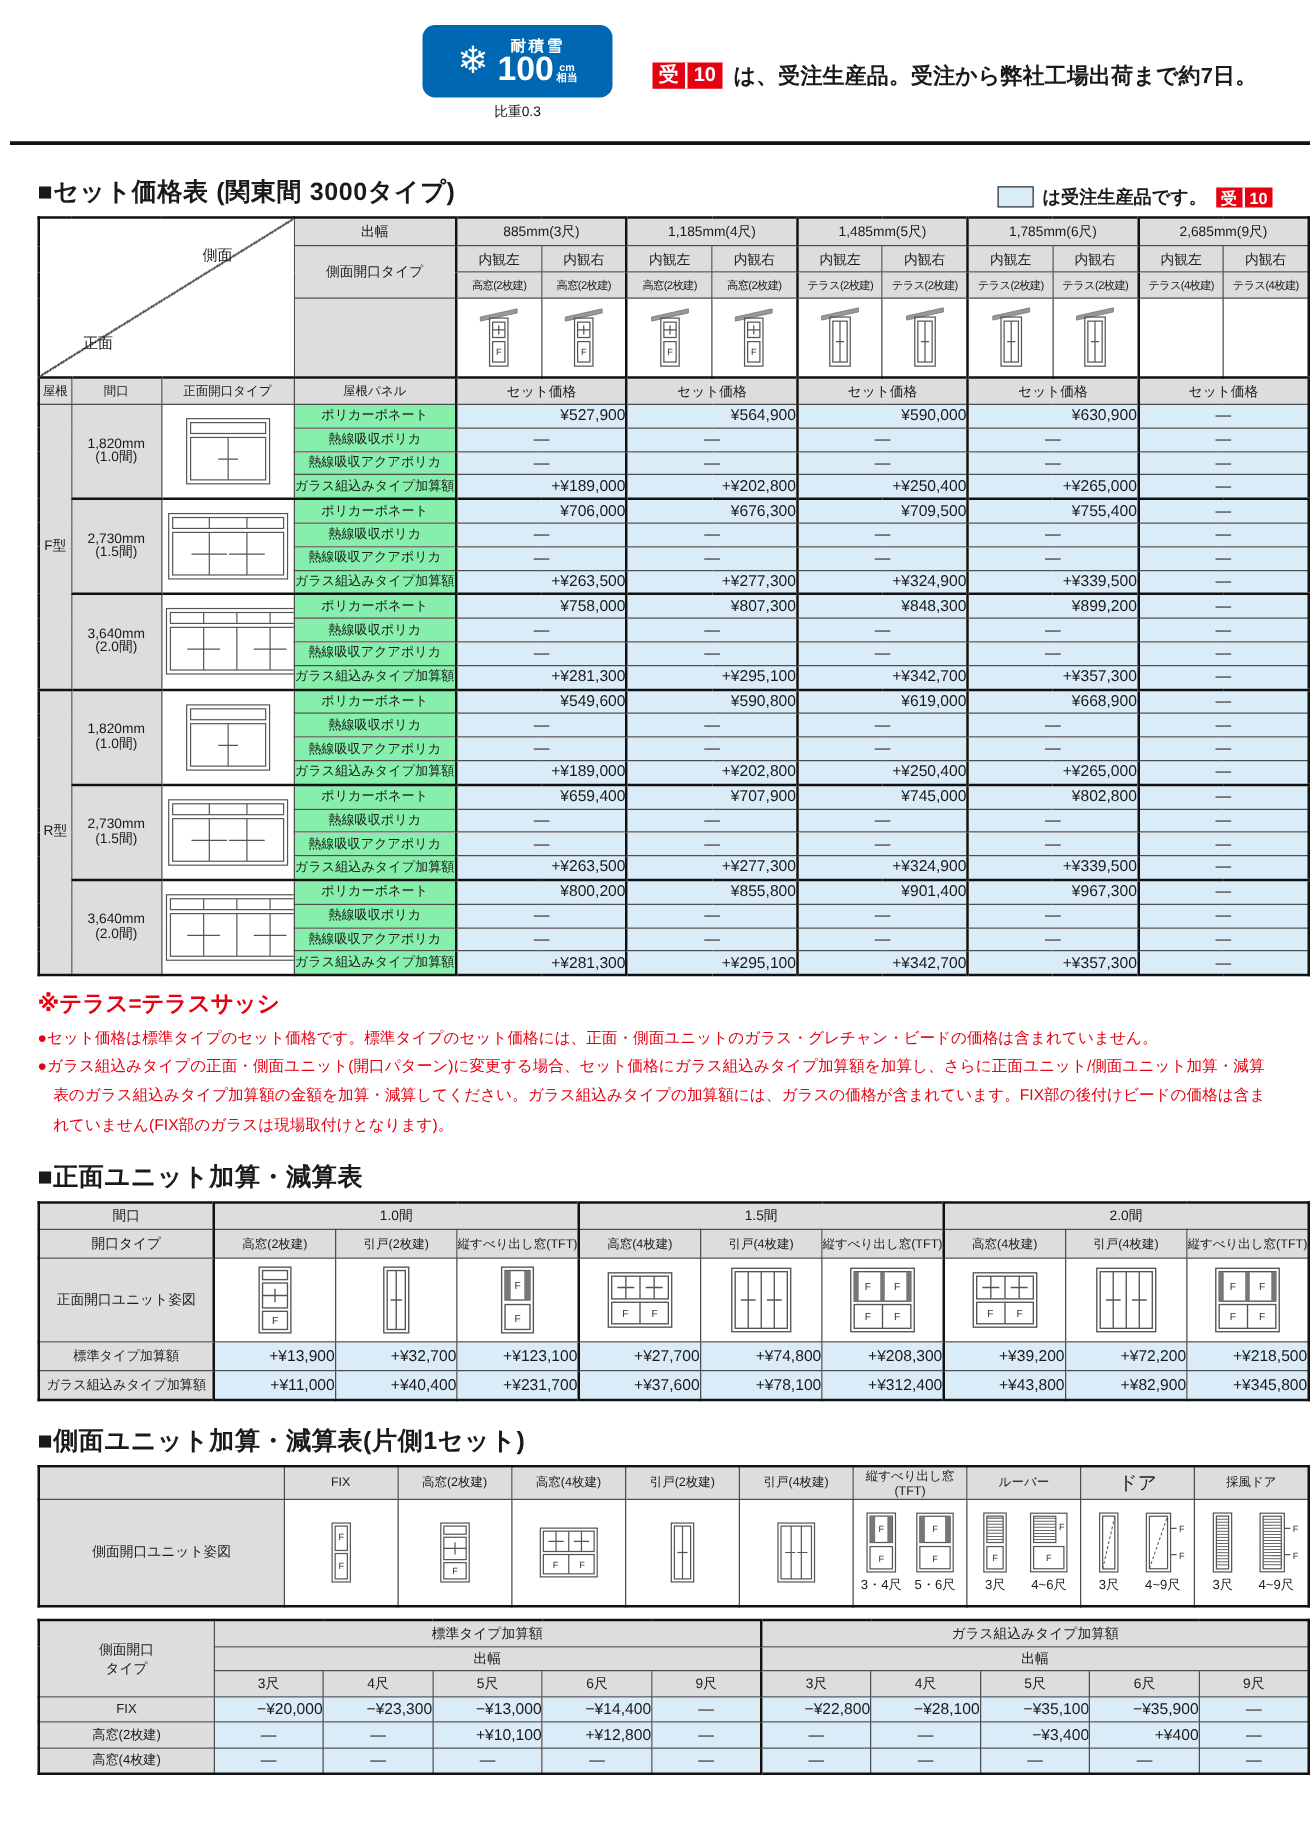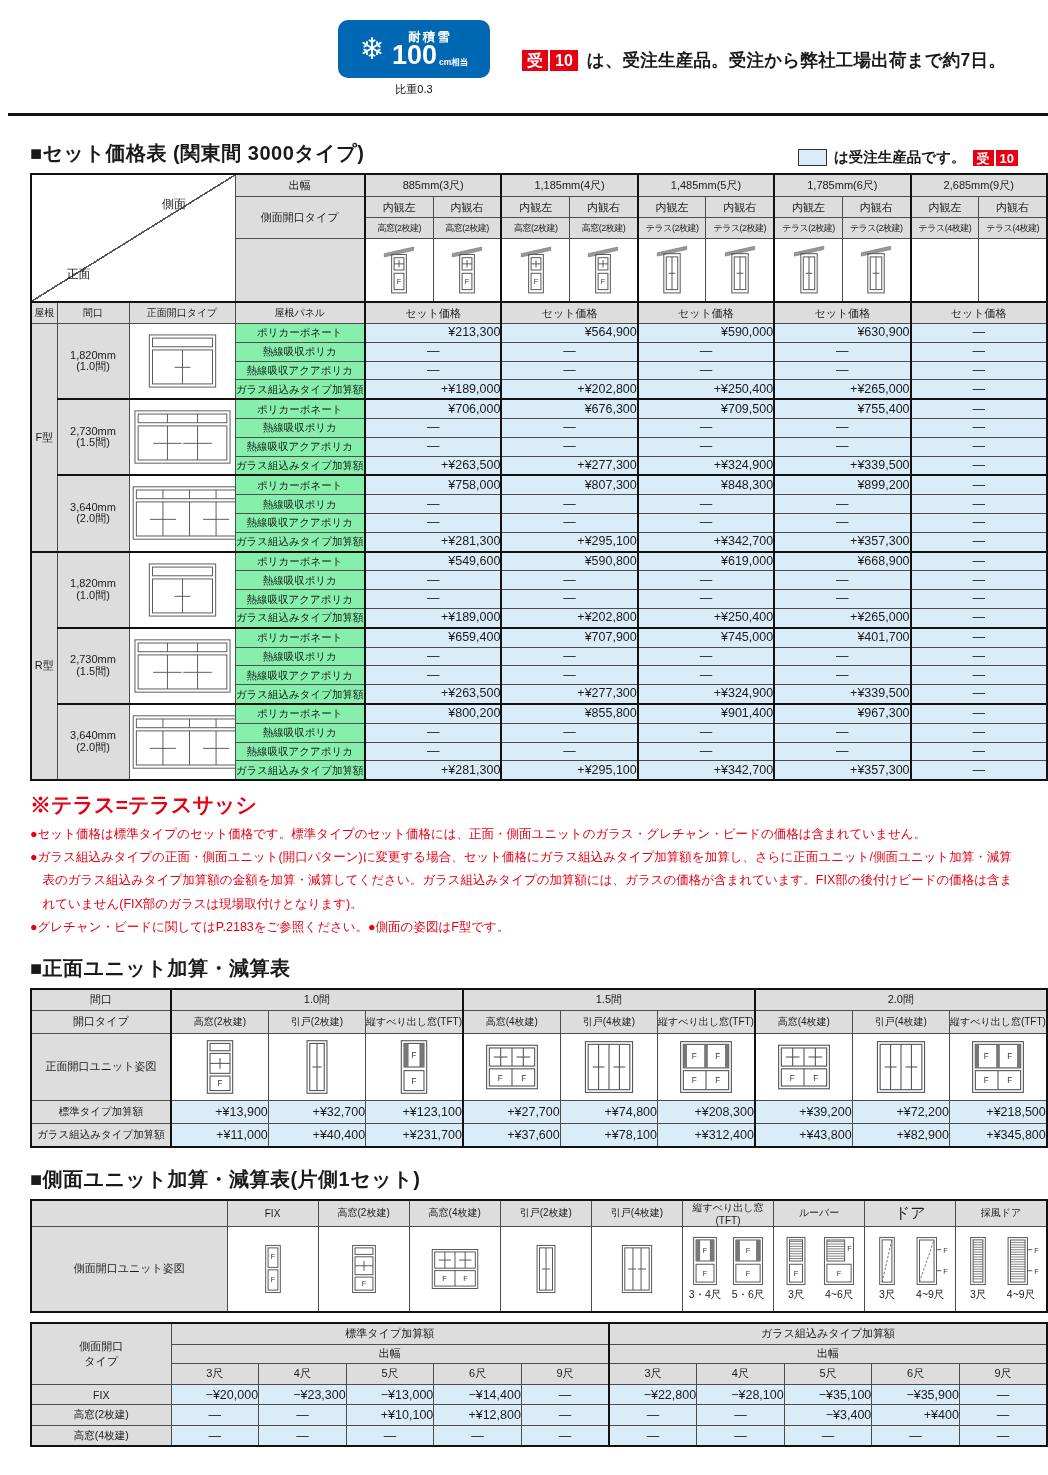--- a/index.html
+++ b/index.html
@@ -7,21 +7,21 @@
   .page{position:relative;width:1048px;height:1475px;overflow:hidden;background:#fff;}
 
   
   .topbar{display:flex;align-items:flex-start;padding-top:20px;}
   .snow-wrap{margin-left:338px;width:152px;text-align:center;}
   .snow-badge{background:#0068b2;border-radius:10px;color:#fff;height:58px;display:flex;align-items:center;justify-content:center;gap:7px;}
   .snowflake{font-size:30px;line-height:1;}
   .snow-text{text-align:center;line-height:1;}
   .snow-line1{font-size:12.5px;font-weight:bold;letter-spacing:2px;}
   .snow-line2{font-size:27px;font-weight:bold;display:flex;align-items:flex-end;justify-content:center;line-height:.85;}
-  .snow-unit{display:inline-flex;flex-direction:row;align-items:center;margin-left:2px;}
+  .snow-unit{display:inline-flex;flex-direction:column;align-items:center;margin-left:2px;}
   .snow-unit span{font-size:8.5px;font-weight:bold;line-height:1;}
   .snow-sub{font-size:11px;margin-top:4px;color:#111;}
   .order-note{margin-left:32px;margin-top:28px;display:flex;align-items:center;gap:9px;}
   .order-badge{display:inline-flex;background:#e60012;color:#fff;font-weight:bold;line-height:1;}
   .order-badge .ob-l,.order-badge .ob-r{padding:3px 5px 2px;font-size:16px;}
   .order-badge .ob-r{border-left:2px solid #fff;}
   .order-badge.sm .ob-l,.order-badge.sm .ob-r{font-size:13px;padding:2px 4px 1px;}
   .order-text{font-size:17.5px;font-weight:bold;letter-spacing:0.2px;}
   .rule{border:none;border-top:3px solid #111;margin:16px 0 0 8px;width:1040px;}
 
@@ -53,21 +53,21 @@
   #main-table tr.body>*{height:17.8px;line-height:1.05;}
   #main-table .plabel{background:#86efac;font-size:10.5px;text-align:center;white-space:nowrap;}
   #main-table .roof{font-size:11px;}
   #main-table .maguchi{font-size:11px;line-height:1.25;}
   .corner{position:relative;background:linear-gradient(to bottom right,transparent calc(50% - 0.8px),#555 calc(50% - 0.8px),#555 calc(50% + 0.8px),transparent calc(50% + 0.8px)) #fff;}
   .c-side{position:absolute;top:17%;right:24%;font-size:12px;}
   .c-front{position:absolute;bottom:14%;left:17%;font-size:12px;}
 
   
   .notes1{margin:10px 30px 0 30px;color:#e60012;}
-  .notes1 .cap{font-size:21px;font-weight:bold;margin-bottom:4px;font-family:Liberation Mono, monospace;}
+  .notes1 .cap{font-size:18px;font-weight:bold;margin-bottom:4px;}
   .note-item{font-size:12.5px;line-height:1.85;padding-left:1em;text-indent:-1em;}
 
   
   #front-table tr.r1>th{height:20px;}
   #front-table tr.r2>th{height:22px;}
   #front-table tr.rfig>*{height:66px;}
   #front-table tr.rval>*{height:22px;}
 
   
   #side-fig-table tr.r1>th{height:22px;}
@@ -276,21 +276,21 @@
             <td class="g roof" rowspan="12">F型</td>
             <td class="g maguchi" rowspan="4">1,820mm<br>(1.0間)</td>
             <td class="figcell" rowspan="4"><svg class="figsvg" viewBox="0 0 100 78" width="79" height="62">
                 <rect x="8" y="6" width="84" height="66"></rect>
                 <rect x="12" y="10" width="76" height="11"></rect>
                 <rect x="12" y="25" width="76" height="43"></rect>
                 <line x1="50" y1="25" x2="50" y2="68"></line>
                 <line x1="40" y1="47" x2="60" y2="47"></line>
               </svg></td>
             <td class="plabel">ポリカーボネート</td>
-            <td class="blue num gL" colspan="2">¥213,300</td>
+            <td class="blue num gL" colspan="2">¥527,900</td>
             <td class="blue num gL" colspan="2">¥564,900</td>
             <td class="blue num gL" colspan="2">¥590,000</td>
             <td class="blue num gL" colspan="2">¥630,900</td>
             <td class="blue dash gL" colspan="2">—</td>
           </tr>
           <tr class="body">
             <td class="plabel">熱線吸収ポリカ</td>
             <td class="blue dash gL" colspan="2">—</td>
             <td class="blue dash gL" colspan="2">—</td>
             <td class="blue dash gL" colspan="2">—</td>
@@ -454,21 +454,21 @@
                 <rect x="9" y="25" width="112" height="43"></rect>
                 <line x1="46" y1="25" x2="46" y2="68"></line>
                 <line x1="84" y1="25" x2="84" y2="68"></line>
                 <line x1="28" y1="47" x2="64" y2="47"></line>
                 <line x1="66" y1="47" x2="102" y2="47"></line>
               </svg></td>
             <td class="plabel bt2">ポリカーボネート</td>
             <td class="blue num gL bt2" colspan="2">¥659,400</td>
             <td class="blue num gL bt2" colspan="2">¥707,900</td>
             <td class="blue num gL bt2" colspan="2">¥745,000</td>
-            <td class="blue num gL bt2" colspan="2">¥401,700</td>
+            <td class="blue num gL bt2" colspan="2">¥802,800</td>
             <td class="blue dash gL bt2" colspan="2">—</td>
           </tr>
           <tr class="body">
             <td class="plabel">熱線吸収ポリカ</td>
             <td class="blue dash gL" colspan="2">—</td>
             <td class="blue dash gL" colspan="2">—</td>
             <td class="blue dash gL" colspan="2">—</td>
             <td class="blue dash gL" colspan="2">—</td>
             <td class="blue dash gL" colspan="2">—</td>
           </tr>
@@ -536,21 +536,20 @@
           </tr>
         </tbody>
       </table>
   </section>
 
   <section class="notes1">
     <div class="cap">※テラス=テラスサッシ</div>
     <div id="notes1-items">
         <div class="note-item">●セット価格は標準タイプのセット価格です。標準タイプのセット価格には、正面・側面ユニットのガラス・グレチャン・ビードの価格は含まれていません。</div>
         <div class="note-item">●ガラス組込みタイプの正面・側面ユニット(開口パターン)に変更する場合、セット価格にガラス組込みタイプ加算額を加算し、さらに正面ユニット/側面ユニット加算・減算表のガラス組込みタイプ加算額の金額を加算・減算してください。ガラス組込みタイプの加算額には、ガラスの価格が含まれています。FIX部の後付けビードの価格は含まれていません(FIX部のガラスは現場取付けとなります)。</div>
-        <div class="note-item">●グレチャン・ビードに関してはP.2183をご参照ください。●側面の姿図はF型です。</div>
       </div>
   </section>
 
   <section>
     <div class="sec-row" style="margin-top:16px;">
       <h2 class="sec-title">■正面ユニット加算・減算表</h2>
     </div>
     <table id="front-table" class="tbl">
         <colgroup>
           <col style="width:140px">

